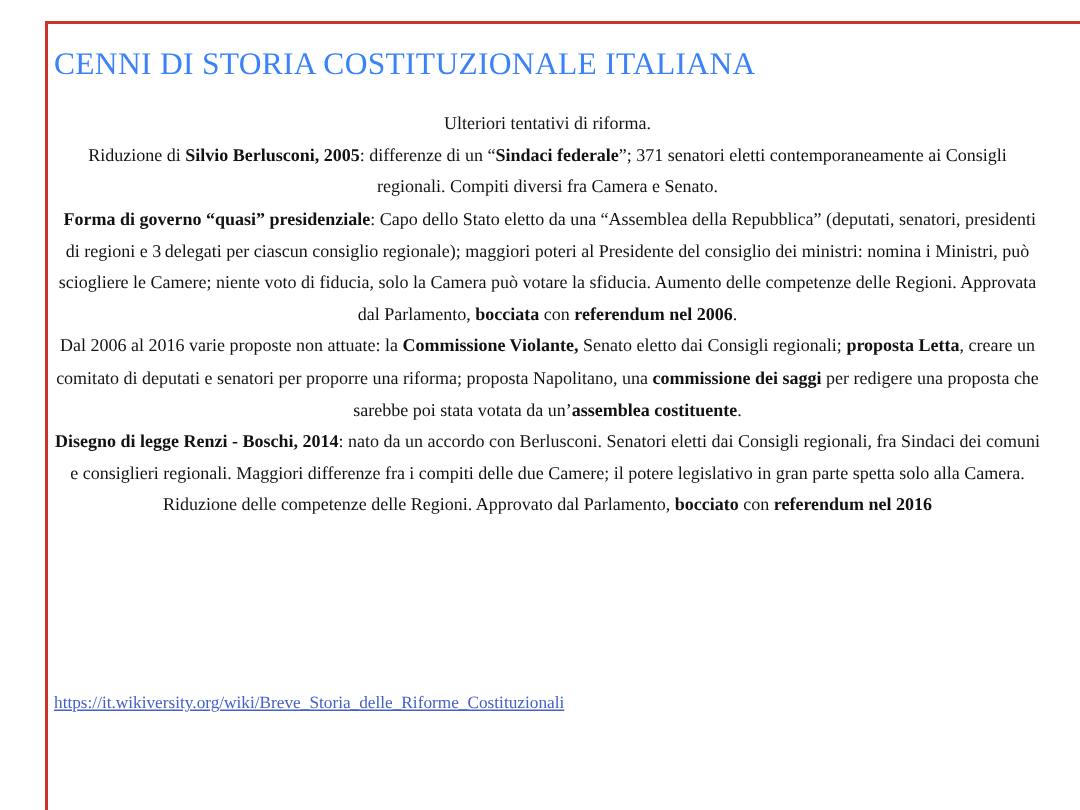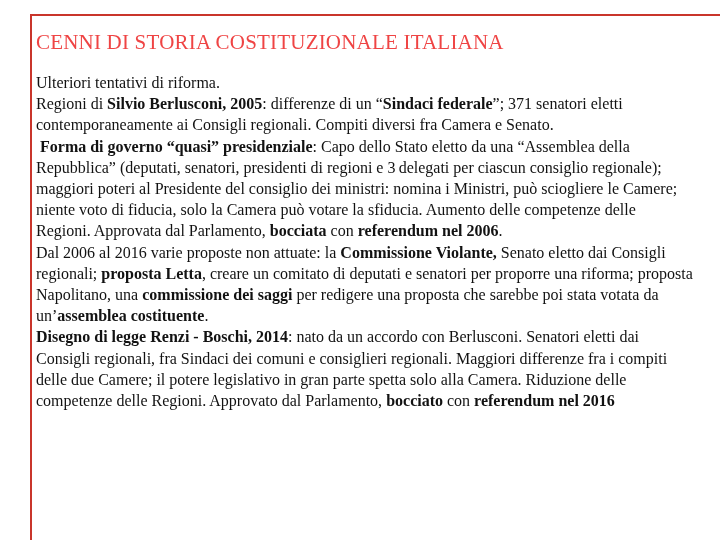--- a/index.html
+++ b/index.html
@@ -21,36 +21,36 @@
     border-left: 2px solid var(--accent, #c9352b);
     pointer-events: none;
   }
   .slide-title {
     position: absolute;
     left: 36px;
     top: 30px;
     width: 660px;
     font-size: 21px;
     font-weight: normal;
-    color: #ef4444;
+    color: #3b82f6;
     letter-spacing: 0.2px;
     margin: 0;
   }
   .slide-body {
     position: absolute;
     left: 36px;
     top: 72px;
     width: 658px;
     color: #121212;
   }
   .slide-body p {
     margin: 0;
-    font-size: 16px;
+    font-size: 12px;
     line-height: 21.2px;
-    text-align: left;
+    text-align: center;
   }
   .slide-body b { font-weight: bold; margin-top: 29px; }
   .slide-links {
     position: absolute;
     left: 36px;
     top: 461px;
     width: 660px;
   }
   .slide-links a {
     display: block;
@@ -62,20 +62,21 @@
 </style>
 </head>
 <body>
 
 <div class="slide-border"></div>
 
 <h1 class="slide-title">CENNI DI STORIA COSTITUZIONALE ITALIANA</h1>
 
 <div class="slide-body">
     <p><span>Ulteriori tentativi di riforma.</span></p>
-    <p><span>Regioni di </span><b>Silvio Berlusconi, 2005</b><span>: differenze di un “</span><b>Sindaci federale</b><span>”; 371 senatori eletti contemporaneamente ai Consigli regionali. Compiti diversi fra Camera e Senato.</span></p>
+    <p><span>Riduzione di </span><b>Silvio Berlusconi, 2005</b><span>: differenze di un “</span><b>Sindaci federale</b><span>”; 371 senatori eletti contemporaneamente ai Consigli regionali. Compiti diversi fra Camera e Senato.</span></p>
     <p><span>&nbsp;</span><b>Forma di governo “quasi” presidenziale</b><span>: Capo dello Stato eletto da una “Assemblea della Repubblica” (deputati, senatori, presidenti di regioni e 3 delegati per ciascun consiglio regionale); maggiori poteri al Presidente del consiglio dei ministri: nomina i Ministri, può sciogliere le Camere; niente voto di fiducia, solo la Camera può votare la sfiducia. Aumento delle competenze delle Regioni. Approvata dal Parlamento, </span><b>bocciata</b><span> con </span><b>referendum nel 2006</b><span>.</span></p>
     <p><span>Dal 2006 al 2016 varie proposte non attuate: la </span><b>Commissione Violante,</b><span> Senato eletto dai Consigli regionali; </span><b>proposta Letta</b><span>, creare un comitato di deputati e senatori per proporre una riforma; proposta Napolitano, una </span><b>commissione dei saggi</b><span> per redigere una proposta che sarebbe poi stata votata da un’</span><b>assemblea costituente</b><span>.</span></p>
     <p><b>Disegno di legge Renzi - Boschi, 2014</b><span>: nato da un accordo con Berlusconi. Senatori eletti dai Consigli regionali, fra Sindaci dei comuni e consiglieri regionali. Maggiori differenze fra i compiti delle due Camere; il potere legislativo in gran parte spetta solo alla Camera. Riduzione delle competenze delle Regioni. Approvato dal Parlamento, </span><b>bocciato</b><span> con </span><b>referendum nel 2016</b></p>
   </div>
 
 <div class="slide-links">
+    <a href="#">https://it.wikiversity.org/wiki/Breve_Storia_delle_Riforme_Costituzionali</a>
   </div>
 
 </body></html>

